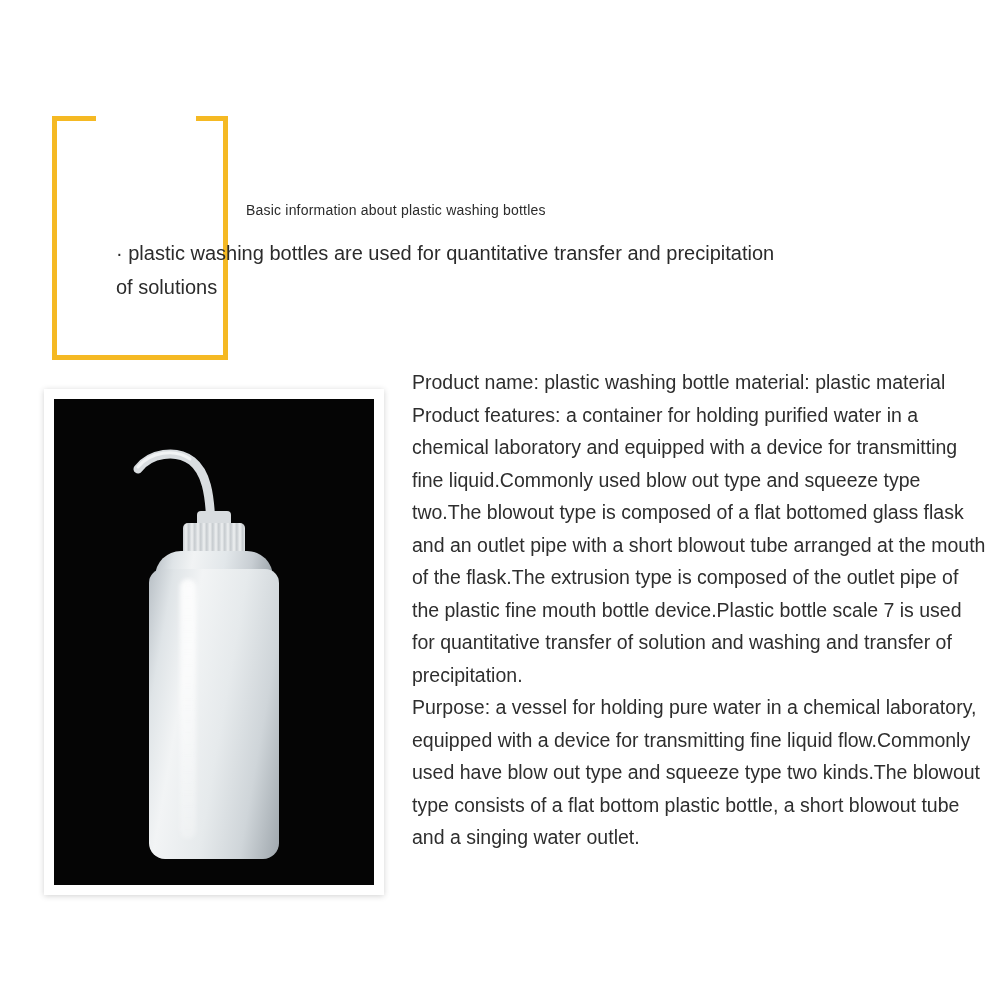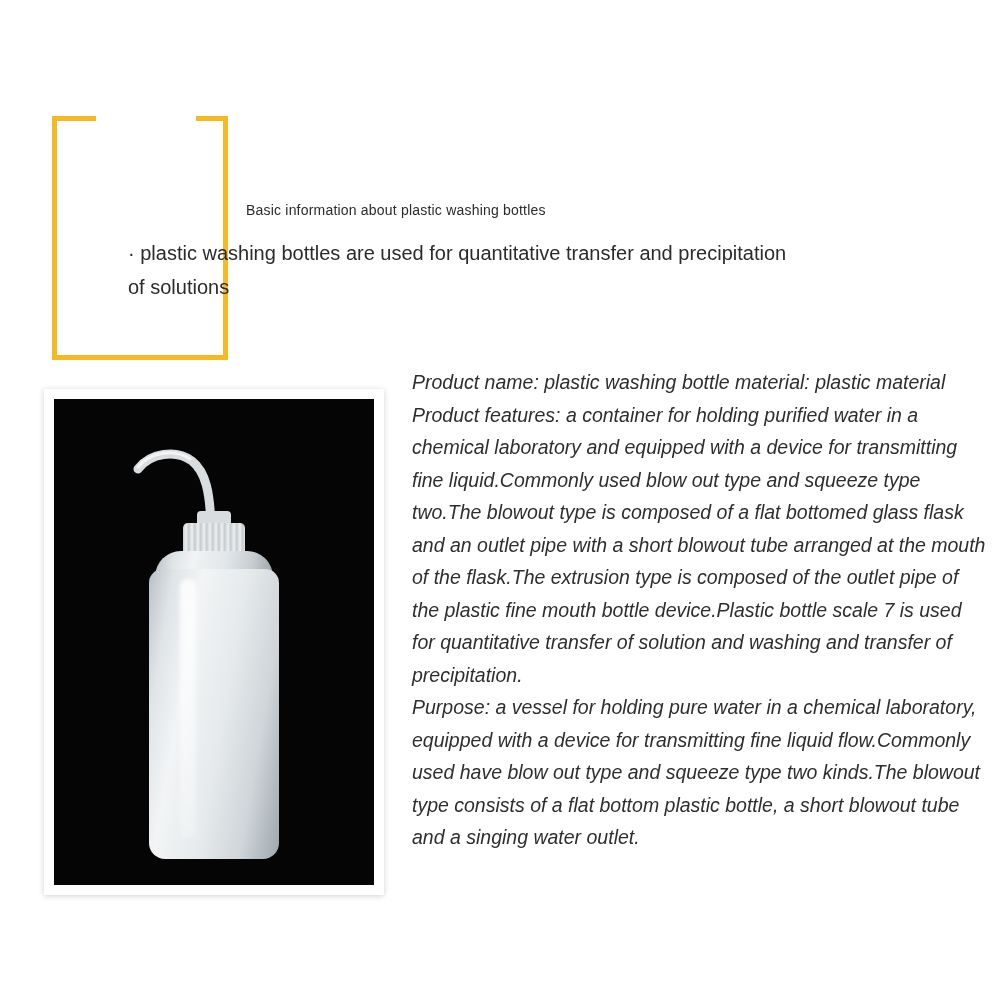--- a/index.html
+++ b/index.html
@@ -57,21 +57,21 @@
     left: 246px;
     top: 196px;
     font-size: 14px;
     line-height: 28px;
     color: #2b2b2b;
     letter-spacing: 0.2px;
     text-align: right;
   }
   .section-sub {
     position: absolute;
-    left: 128px;
+    left: 116px;
     top: 236px;
     width: 660px;
     font-size: 20px;
     line-height: 34px;
     color: #2b2b2b;
   }
 
   
   .photo-card {
     position: absolute;
@@ -161,21 +161,20 @@
     position: absolute;
     left: 412px;
     top: 366px;
     width: 575px;
     font-size: 19.5px;
     line-height: 32.5px;
     color: #2e2e2e;
   }
   .desc p {
     margin: 0;
-    font-style: italic;
   }
 </style>
 </head>
 <body>
 
 <div class="header">
   <div class="accent-frame"></div>
   <div class="accent-frame-cut"></div>
   <div class="section-title">Basic information about plastic washing bottles</div>
   <div class="section-sub">· plastic washing bottles are used for quantitative transfer and precipitation of solutions</div>

